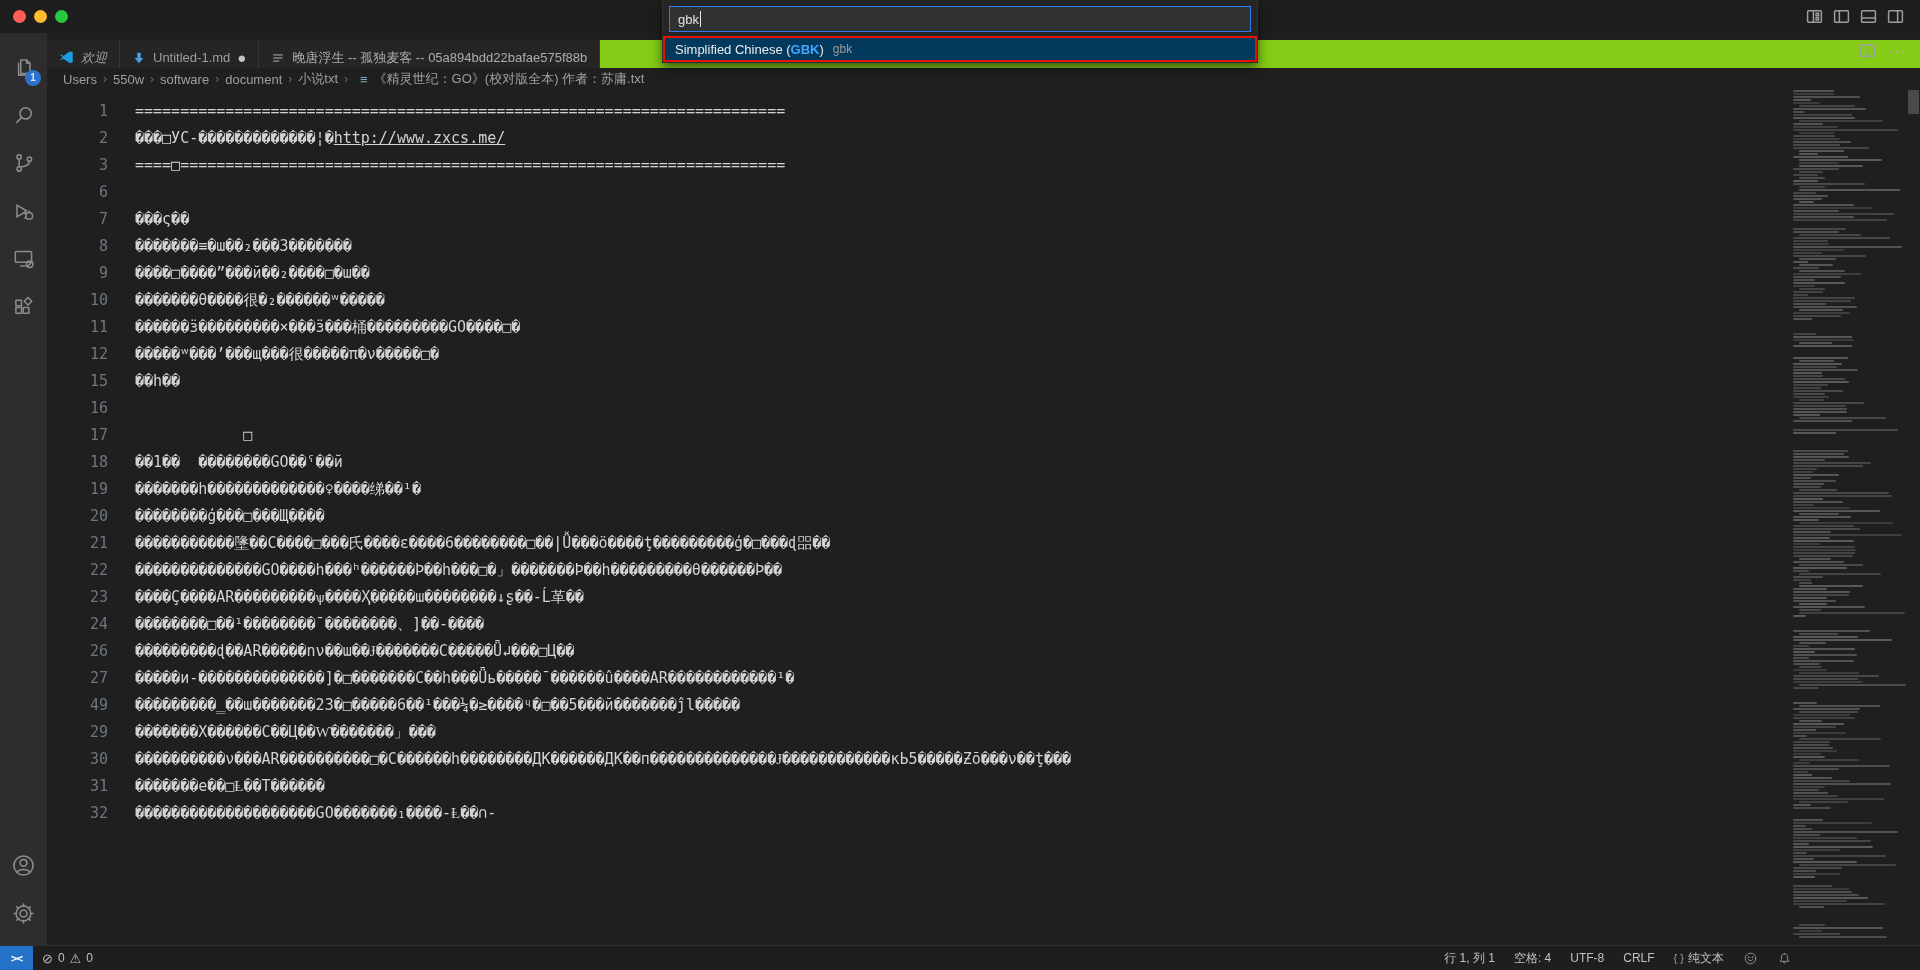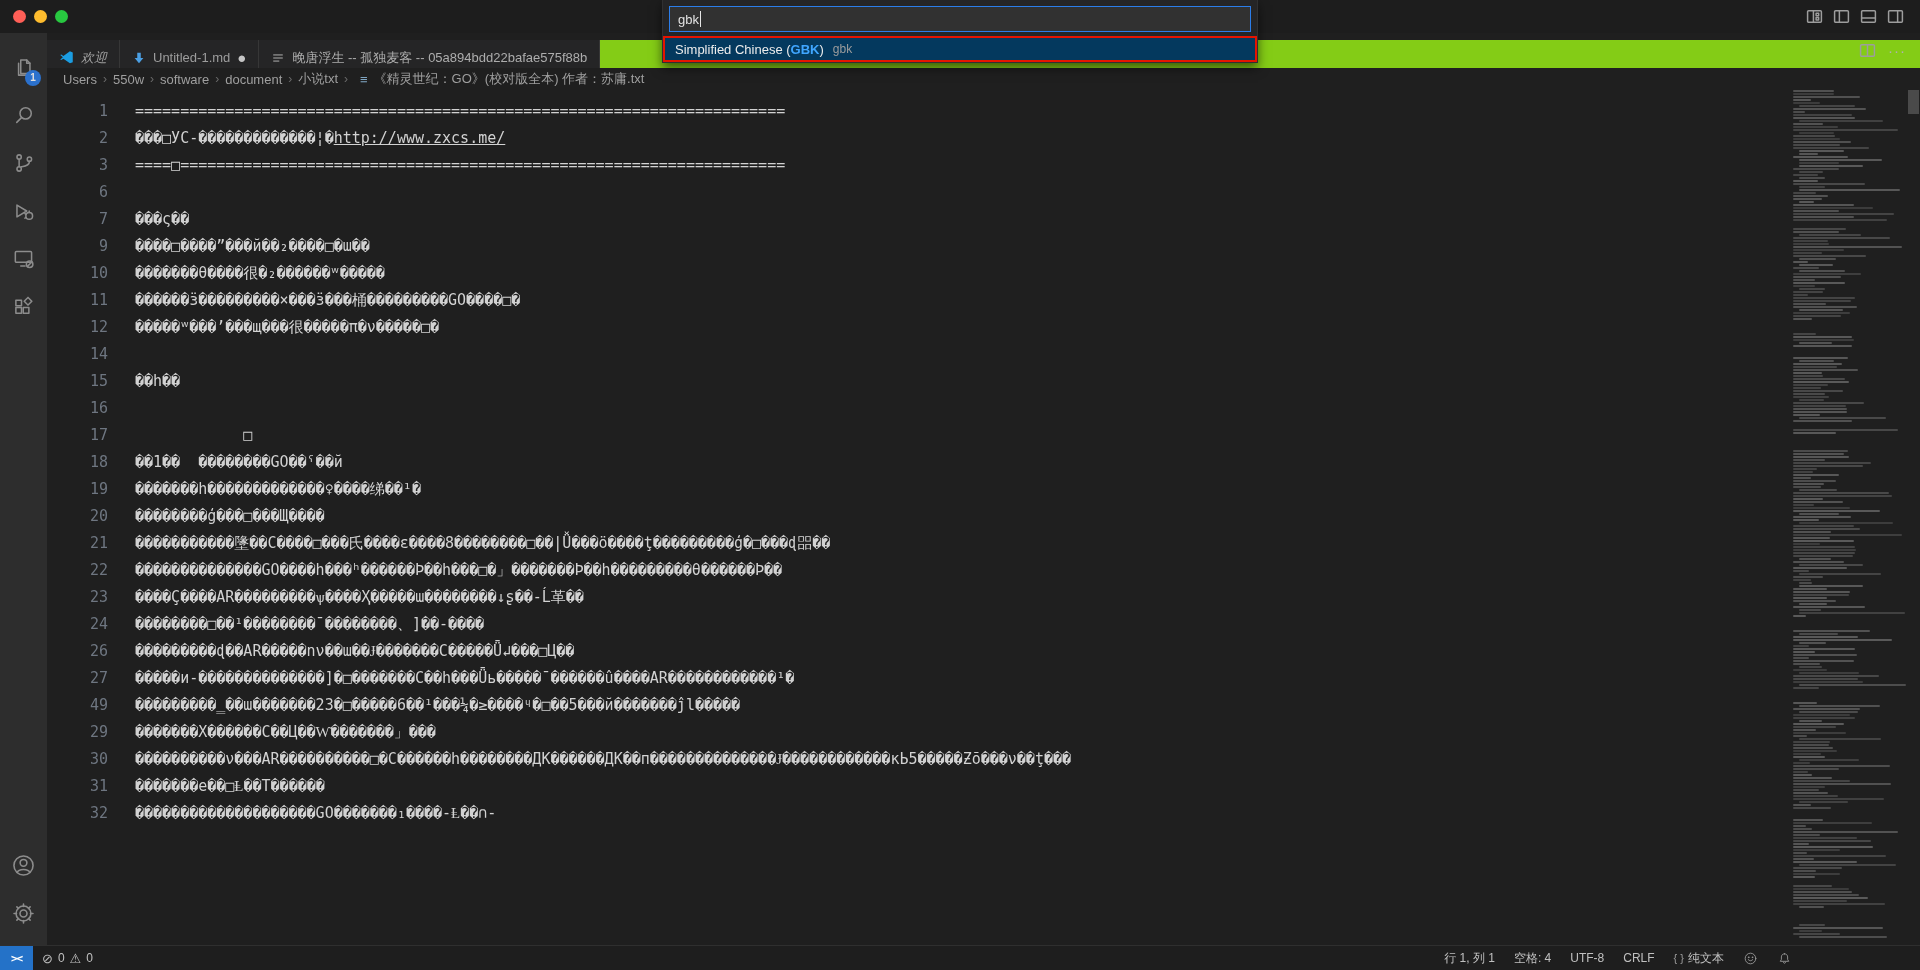--- a/index.html
+++ b/index.html
@@ -228,32 +228,32 @@
     <span>《精灵世纪：GO》(校对版全本) 作者：苏庸.txt</span>
   </div>
 
   <div class="editor">
     <div class="ed-lines" id="ed-lines">
         <div class="ed-row"><span class="ed-num">1</span><span class="ed-txt">========================================================================</span></div>
         <div class="ed-row"><span class="ed-num">2</span><span class="ed-txt">���□УС‐�������������¦�<span class="ed-link">http://www.zxcs.me/</span></span></div>
         <div class="ed-row"><span class="ed-num">3</span><span class="ed-txt">====□===================================================================</span></div>
         <div class="ed-row"><span class="ed-num">6</span><span class="ed-txt"></span></div>
         <div class="ed-row"><span class="ed-num">7</span><span class="ed-txt">���ς��</span></div>
+        <div class="ed-row"><span class="ed-num">8</span><span class="ed-txt">�������≡�ɯ��₂���3�������</span></div>
         <div class="ed-row"><span class="ed-num">9</span><span class="ed-txt">����□����”���й��₂����□�ɯ��</span></div>
         <div class="ed-row"><span class="ed-num">10</span><span class="ed-txt">�������θ����很�₂������ʷ�����</span></div>
         <div class="ed-row"><span class="ed-num">11</span><span class="ed-txt">������ӟ���������×���ӟ���桶���������GO����□�</span></div>
         <div class="ed-row"><span class="ed-num">12</span><span class="ed-txt">�����ʷ���’���щ���很�����π�ν�����□�</span></div>
-        <div class="ed-row"><span class="ed-num">14</span><span class="ed-txt"></span></div>
         <div class="ed-row"><span class="ed-num">15</span><span class="ed-txt">��h��</span></div>
         <div class="ed-row"><span class="ed-num">16</span><span class="ed-txt"></span></div>
         <div class="ed-row"><span class="ed-num">17</span><span class="ed-txt">            □</span></div>
         <div class="ed-row"><span class="ed-num">18</span><span class="ed-txt">��1��  ��������GO��ˤ��й</span></div>
         <div class="ed-row"><span class="ed-num">19</span><span class="ed-txt">�������h�������������♀����绨��¹�</span></div>
         <div class="ed-row"><span class="ed-num">20</span><span class="ed-txt">��������ģ���□���Щ����</span></div>
-        <div class="ed-row"><span class="ed-num">21</span><span class="ed-txt">�����������墬��C����□���氏����ε����8��������□��|Ǚ���ö����ţ���������ģ�□���ɖ㗊��</span></div>
+        <div class="ed-row"><span class="ed-num">21</span><span class="ed-txt">�����������墬��C����□���氏����ε����6��������□��|Ǚ���ö����ţ���������ģ�□���ɖ㗊��</span></div>
         <div class="ed-row"><span class="ed-num">22</span><span class="ed-txt">��������������GO����h���ʰ������Þ��h���□�」�������Þ��h���������θ������Þ��</span></div>
         <div class="ed-row"><span class="ed-num">23</span><span class="ed-txt">����Ç����AR���������ѱ����Ҳ�����ɯ��������↓ʂ��‐Ĺ革��</span></div>
         <div class="ed-row"><span class="ed-num">24</span><span class="ed-txt">��������□��¹��������ˉ��������、]��‐����</span></div>
         <div class="ed-row"><span class="ed-num">26</span><span class="ed-txt">���������ɖ��AR�����nν��ɯ��Ɉ�������C�����Ǖ↲���□Ц��</span></div>
         <div class="ed-row"><span class="ed-num">27</span><span class="ed-txt">�����и‐��������������]�□�������C��h���Ǖь�����ˉ������û����AR������������¹�</span></div>
         <div class="ed-row"><span class="ed-num">49</span><span class="ed-txt">���������‗��ɯ�������23�□�����6��¹���¼�≥����ᶣ�□��5���й�������ĵl�����</span></div>
         <div class="ed-row"><span class="ed-num">29</span><span class="ed-txt">�������X������C��Ц��Ⱳ�������」���</span></div>
         <div class="ed-row"><span class="ed-num">30</span><span class="ed-txt">����������ν���AR����������□�C������h��������ДК������ДК��п��������������Ɉ������������κЬ5�����Ƶõ���ν��ţ���</span></div>
         <div class="ed-row"><span class="ed-num">31</span><span class="ed-txt">�������e��□Ⱡ��T������</span></div>
         <div class="ed-row"><span class="ed-num">32</span><span class="ed-txt">��������������������GO�������₁����‐Ⱡ��∩‐</span></div>

